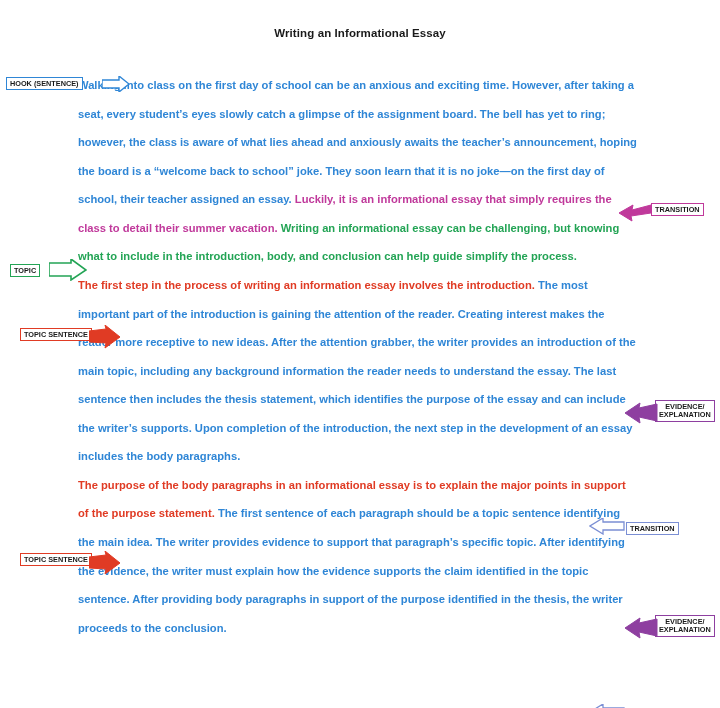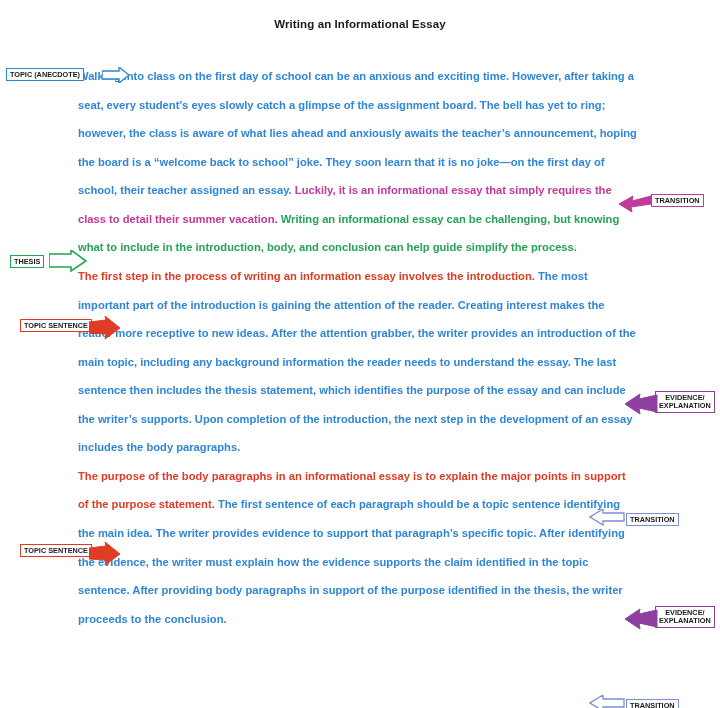--- a/index.html
+++ b/index.html
@@ -17,21 +17,21 @@
   .page {
     position: relative;
     width: 720px;
     height: 708px;
   }
   .doc-title {
     text-align: center;
     font-size: 11.5px;
     font-weight: bold;
     color: #1a1a1a;
-    margin-top: 18px;
+    margin-top: 27px;
     letter-spacing: 0.1px;
   }
   .body-text {
     position: absolute;
     left: 78px;
     top: 44px;
     width: 560px;
     font-size: 11.2px;
     line-height: 2.55;
     text-align: left;
@@ -81,23 +81,23 @@
   <div class="doc-title">Writing an Informational Essay</div>
 
   <div class="body-text">
     <span class="seg c-hook">Walking into class on the first day of school can be an anxious and exciting time. However, after taking a seat, every student’s eyes slowly catch a glimpse of the assignment board. The bell has yet to ring; however, the class is aware of what lies ahead and anxiously awaits the teacher’s announcement, hoping the board is a “welcome back to school” joke. They soon learn that it is no joke—on the first day of school, their teacher assigned an essay. </span><span class="seg c-background">Luckily, it is an informational essay that simply requires the class to detail their summer vacation. </span><span class="seg c-thesis">Writing an informational essay can be challenging, but knowing what to include in the introduction, body, and conclusion can help guide simplify the process.</span>
     <br>
     <span class="seg c-topic1">The first step in the process of writing an information essay involves the introduction. </span><span class="seg c-evidence1">The most important part of the introduction is gaining the attention of the reader. Creating interest makes the reader more receptive to new ideas. After the attention grabber, the writer provides an introduction of the main topic, including any background information the reader needs to understand the essay. The last sentence then includes the thesis statement, which identifies the purpose of the essay and can include the writer’s supports. Upon completion of the introduction, the next step in the development of an essay includes the body paragraphs.</span>
     <br>
     <span class="seg c-topic2">The purpose of the body paragraphs in an informational essay is to explain the major points in support of the purpose statement. </span><span class="seg c-evidence2">The first sentence of each paragraph should be a topic sentence identifying the main idea. The writer provides evidence to support that paragraph’s specific topic. After identifying the evidence, the writer must explain how the evidence supports the claim identified in the topic sentence. After providing body paragraphs in support of the purpose identified in the thesis, the writer proceeds to the conclusion.</span>
   </div>
 
-  <div class="label hook">TOPIC (ANECDOTE)</div>
+  <div class="label hook">HOOK (SENTENCE)</div>
   <div class="label background">TRANSITION</div>
-  <div class="label thesis">THESIS</div>
+  <div class="label thesis">TOPIC</div>
   <div class="label topic1">TOPIC SENTENCE</div>
   <div class="label evidence1">EVIDENCE/
 EXPLANATION</div>
   <div class="label transition1">TRANSITION</div>
   <div class="label topic2">TOPIC SENTENCE</div>
   <div class="label evidence2">EVIDENCE/
 EXPLANATION</div>
   <div class="label transition2">TRANSITION</div>
 
   <div class="arrow" style="left:102px; top:49px;">

